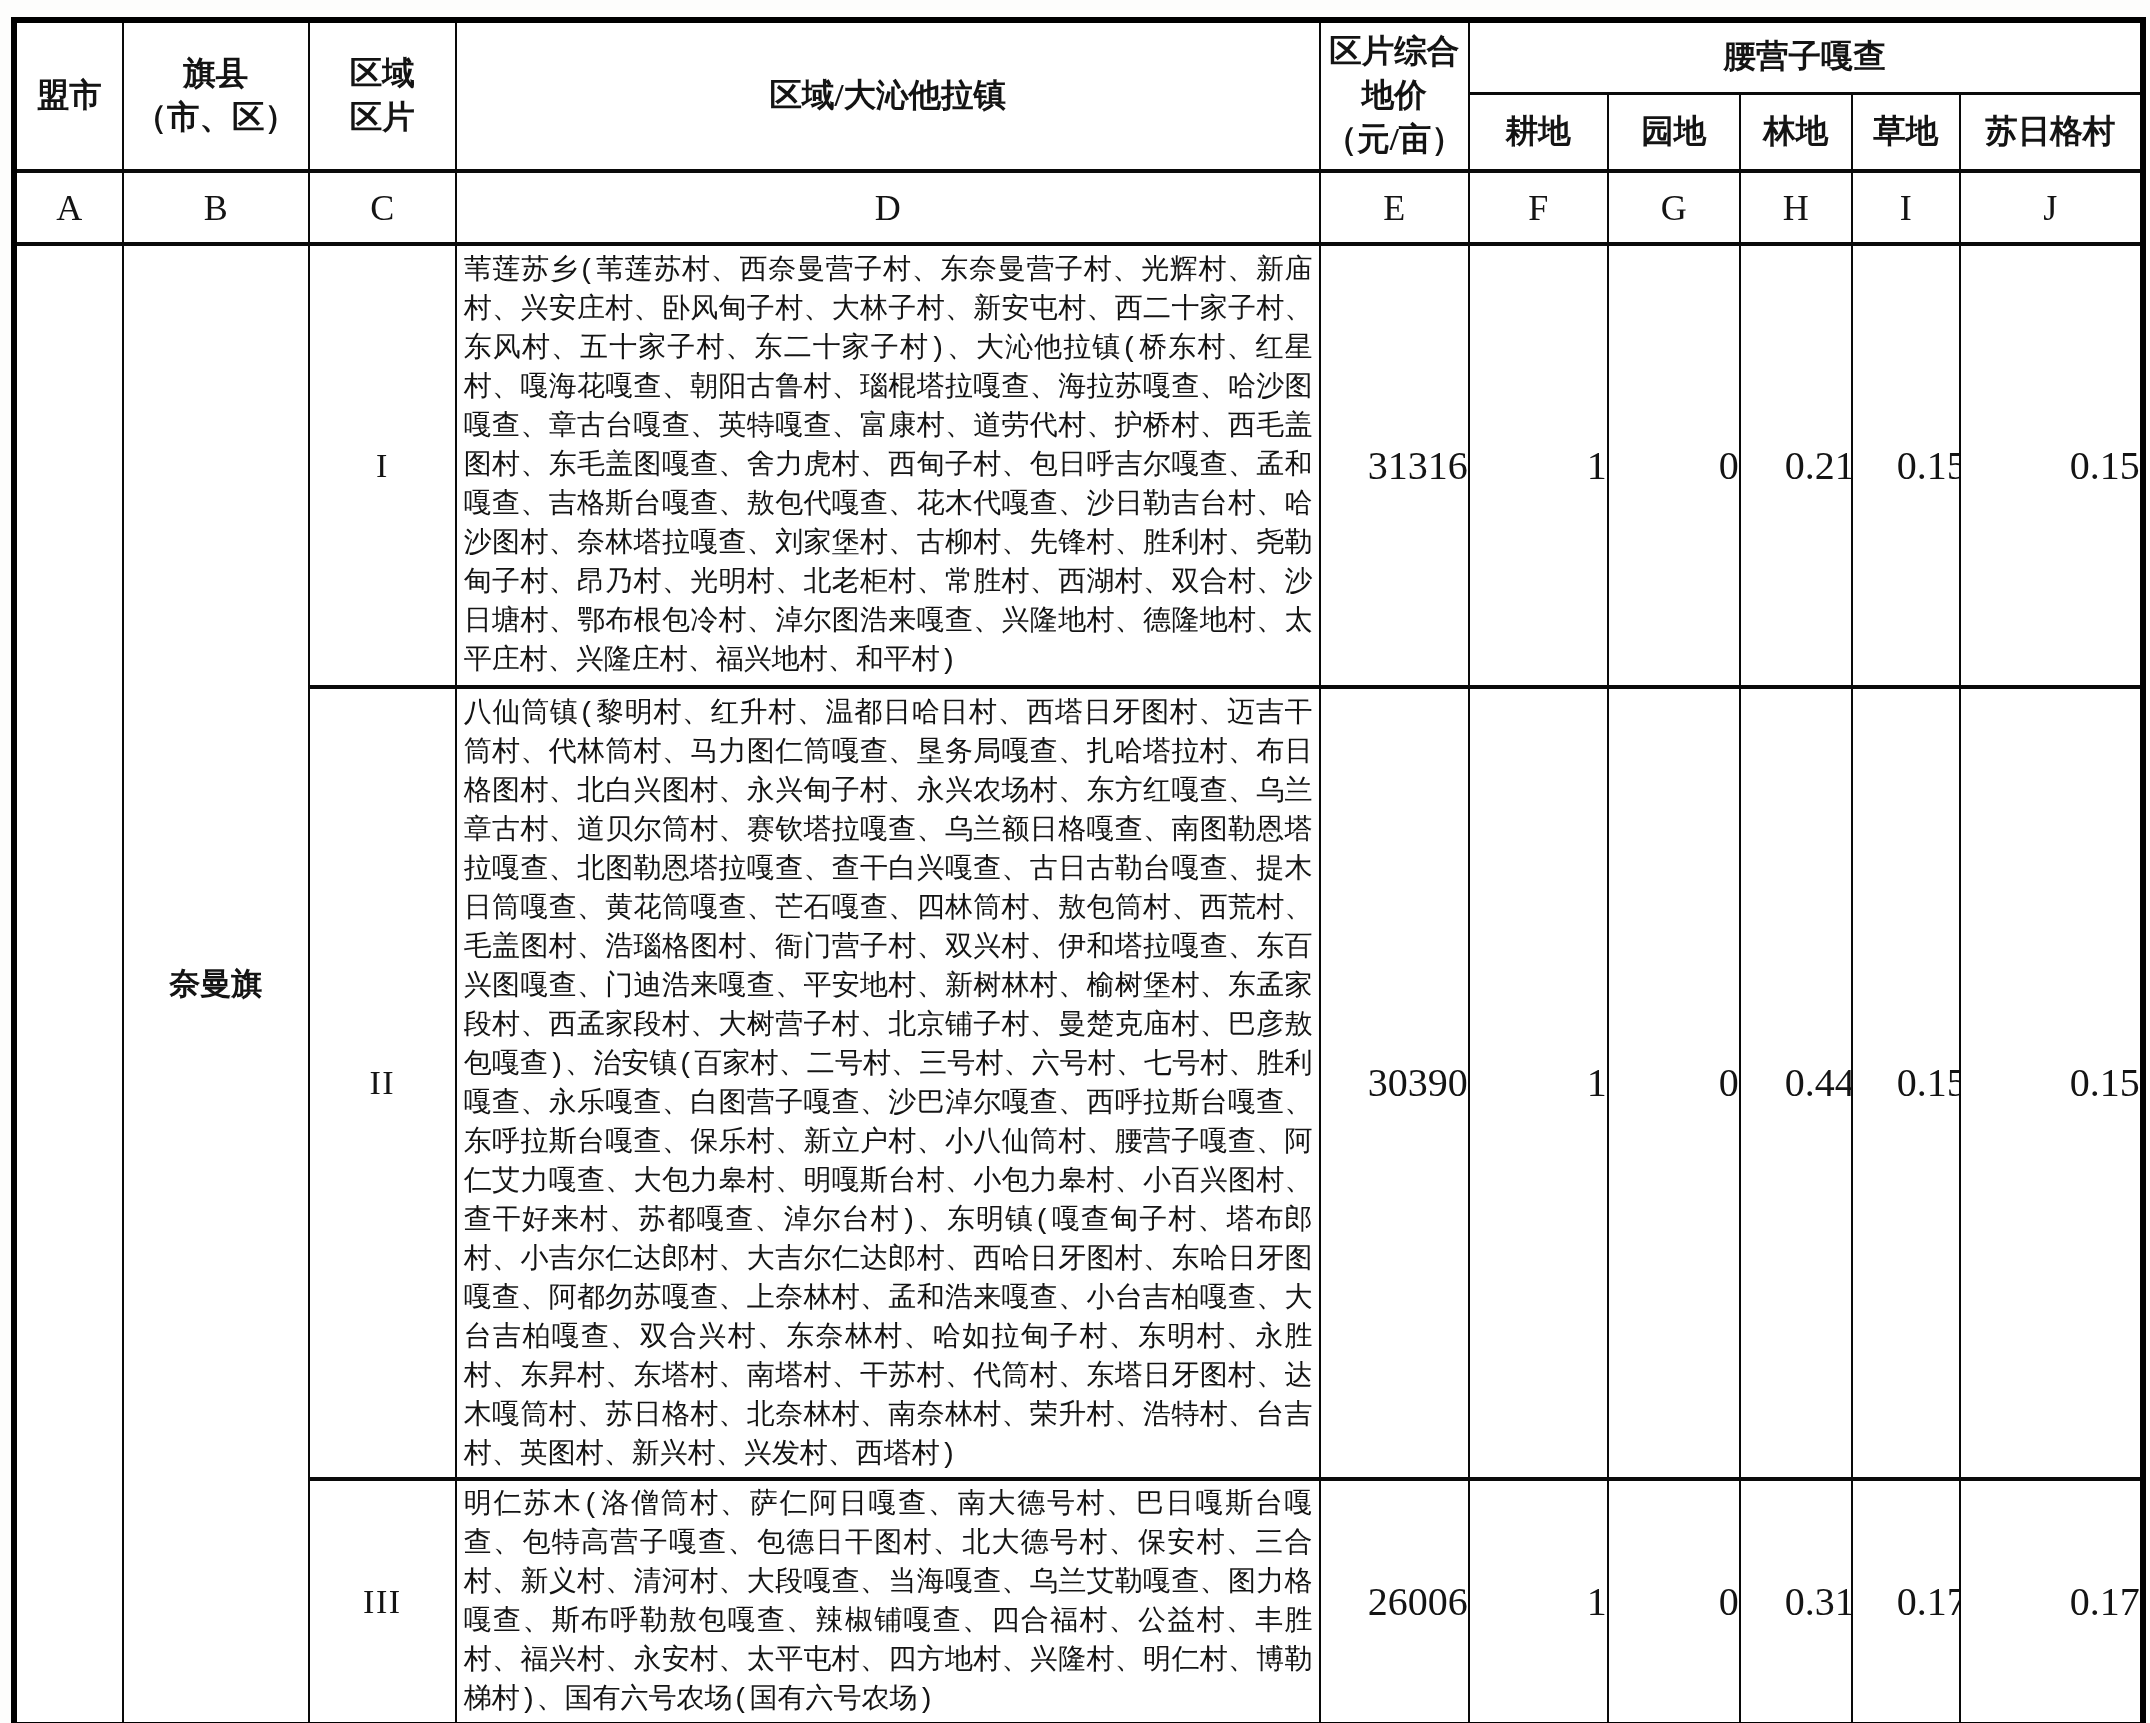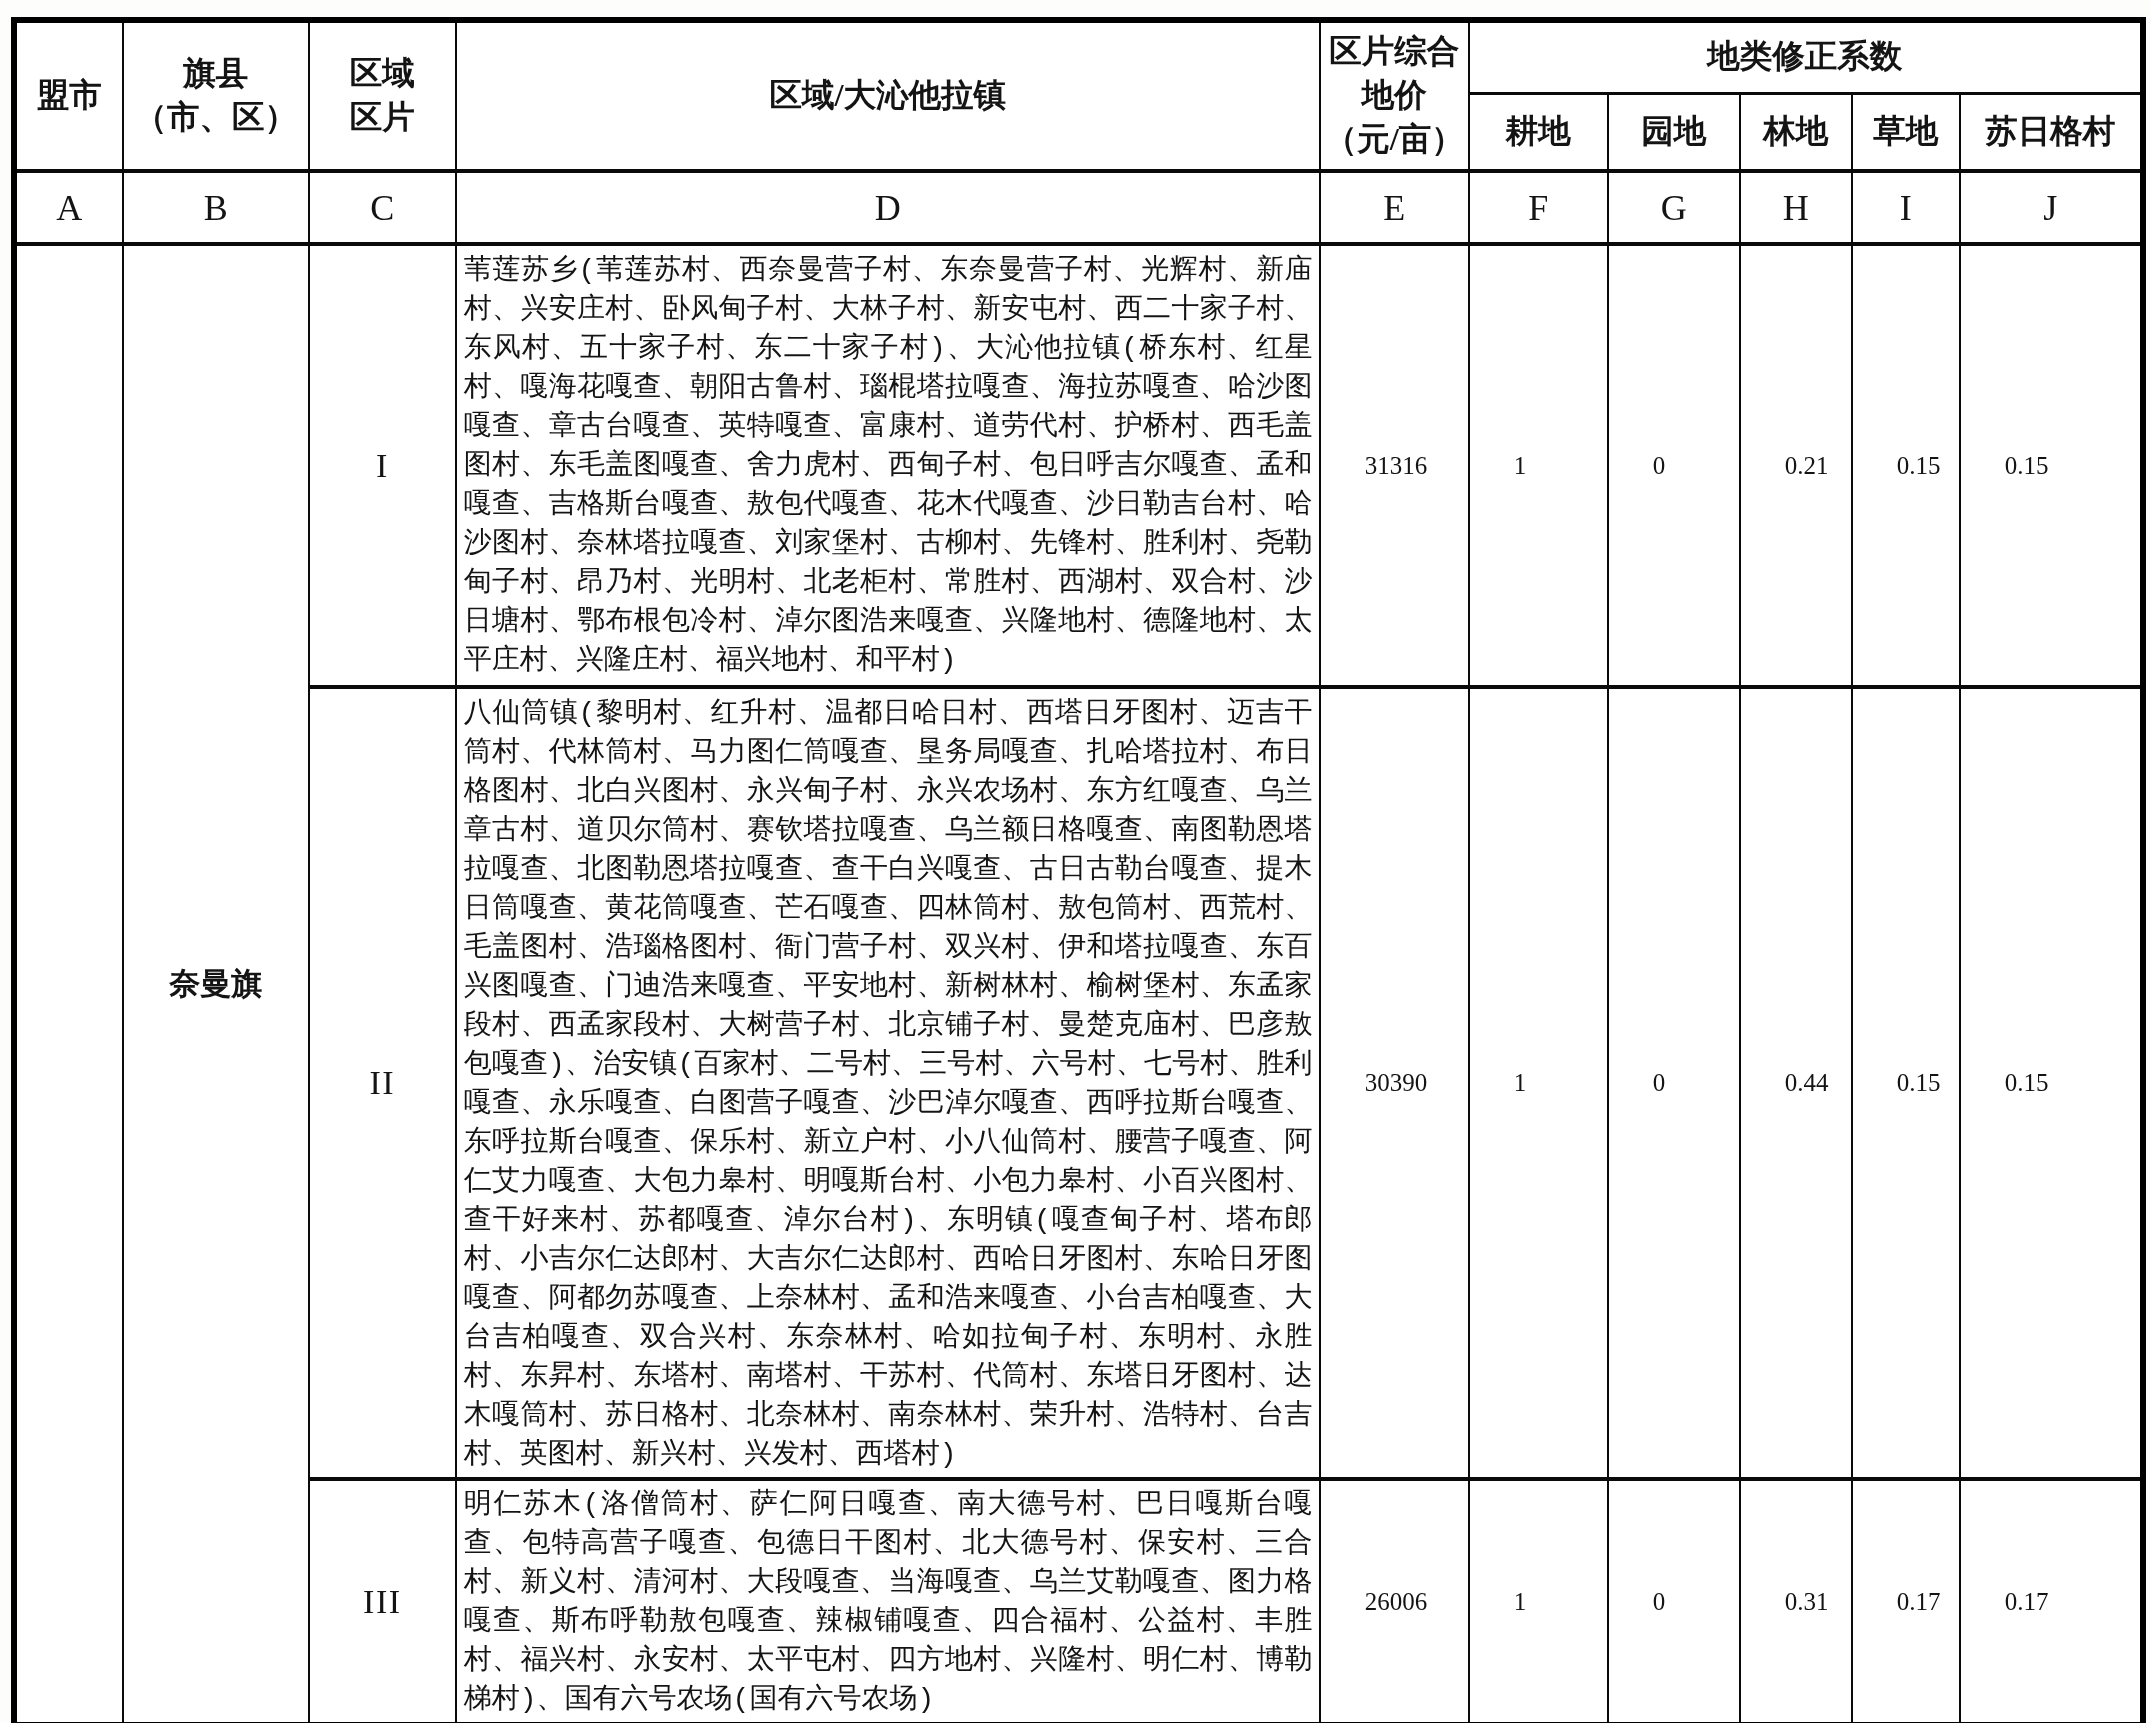--- a/index.html
+++ b/index.html
@@ -62,22 +62,22 @@
   td.desc{
     font-size:28px;
     line-height:39px;
     text-align:justify;
     vertical-align:top;
     padding:4.6px 6.2px 3.1px 7px;
     font-family:Liberation Mono, monospace;
   }
   td.num{
     font-family:"Liberation Serif", serif;
-    font-size:25px;
-    text-align:left;
+    font-size:40px;
+    text-align:right;
     vertical-align:middle;
     padding-left:44px;
   }
 </style>
 </head>
 <body>
 
 <div class="page">
   <table class="tbl">
     <colgroup>
@@ -97,21 +97,21 @@
         <tr style="height:73px;">
       <th class="hcell" rowspan="2">盟市</th>
       <th class="hcell" rowspan="2">旗县
 （市、区）</th>
       <th class="hcell" rowspan="2">区域
 区片</th>
       <th class="hcell" rowspan="2">区域/大沁他拉镇</th>
       <th class="hcell" rowspan="2">区片综合
 地价
 （元/亩）</th>
-      <th class="hcell" colspan="5">地类修正系数</th>
+      <th class="hcell" colspan="5">腰营子嘎查</th>
     </tr>
 
     <tr class="subhdr" style="height:78px;">
       <th class="hcell">耕地</th>
       <th class="hcell">园地</th>
       <th class="hcell">林地</th>
       <th class="hcell">草地</th>
       <th class="hcell">苏日格村</th>
     </tr>
 

